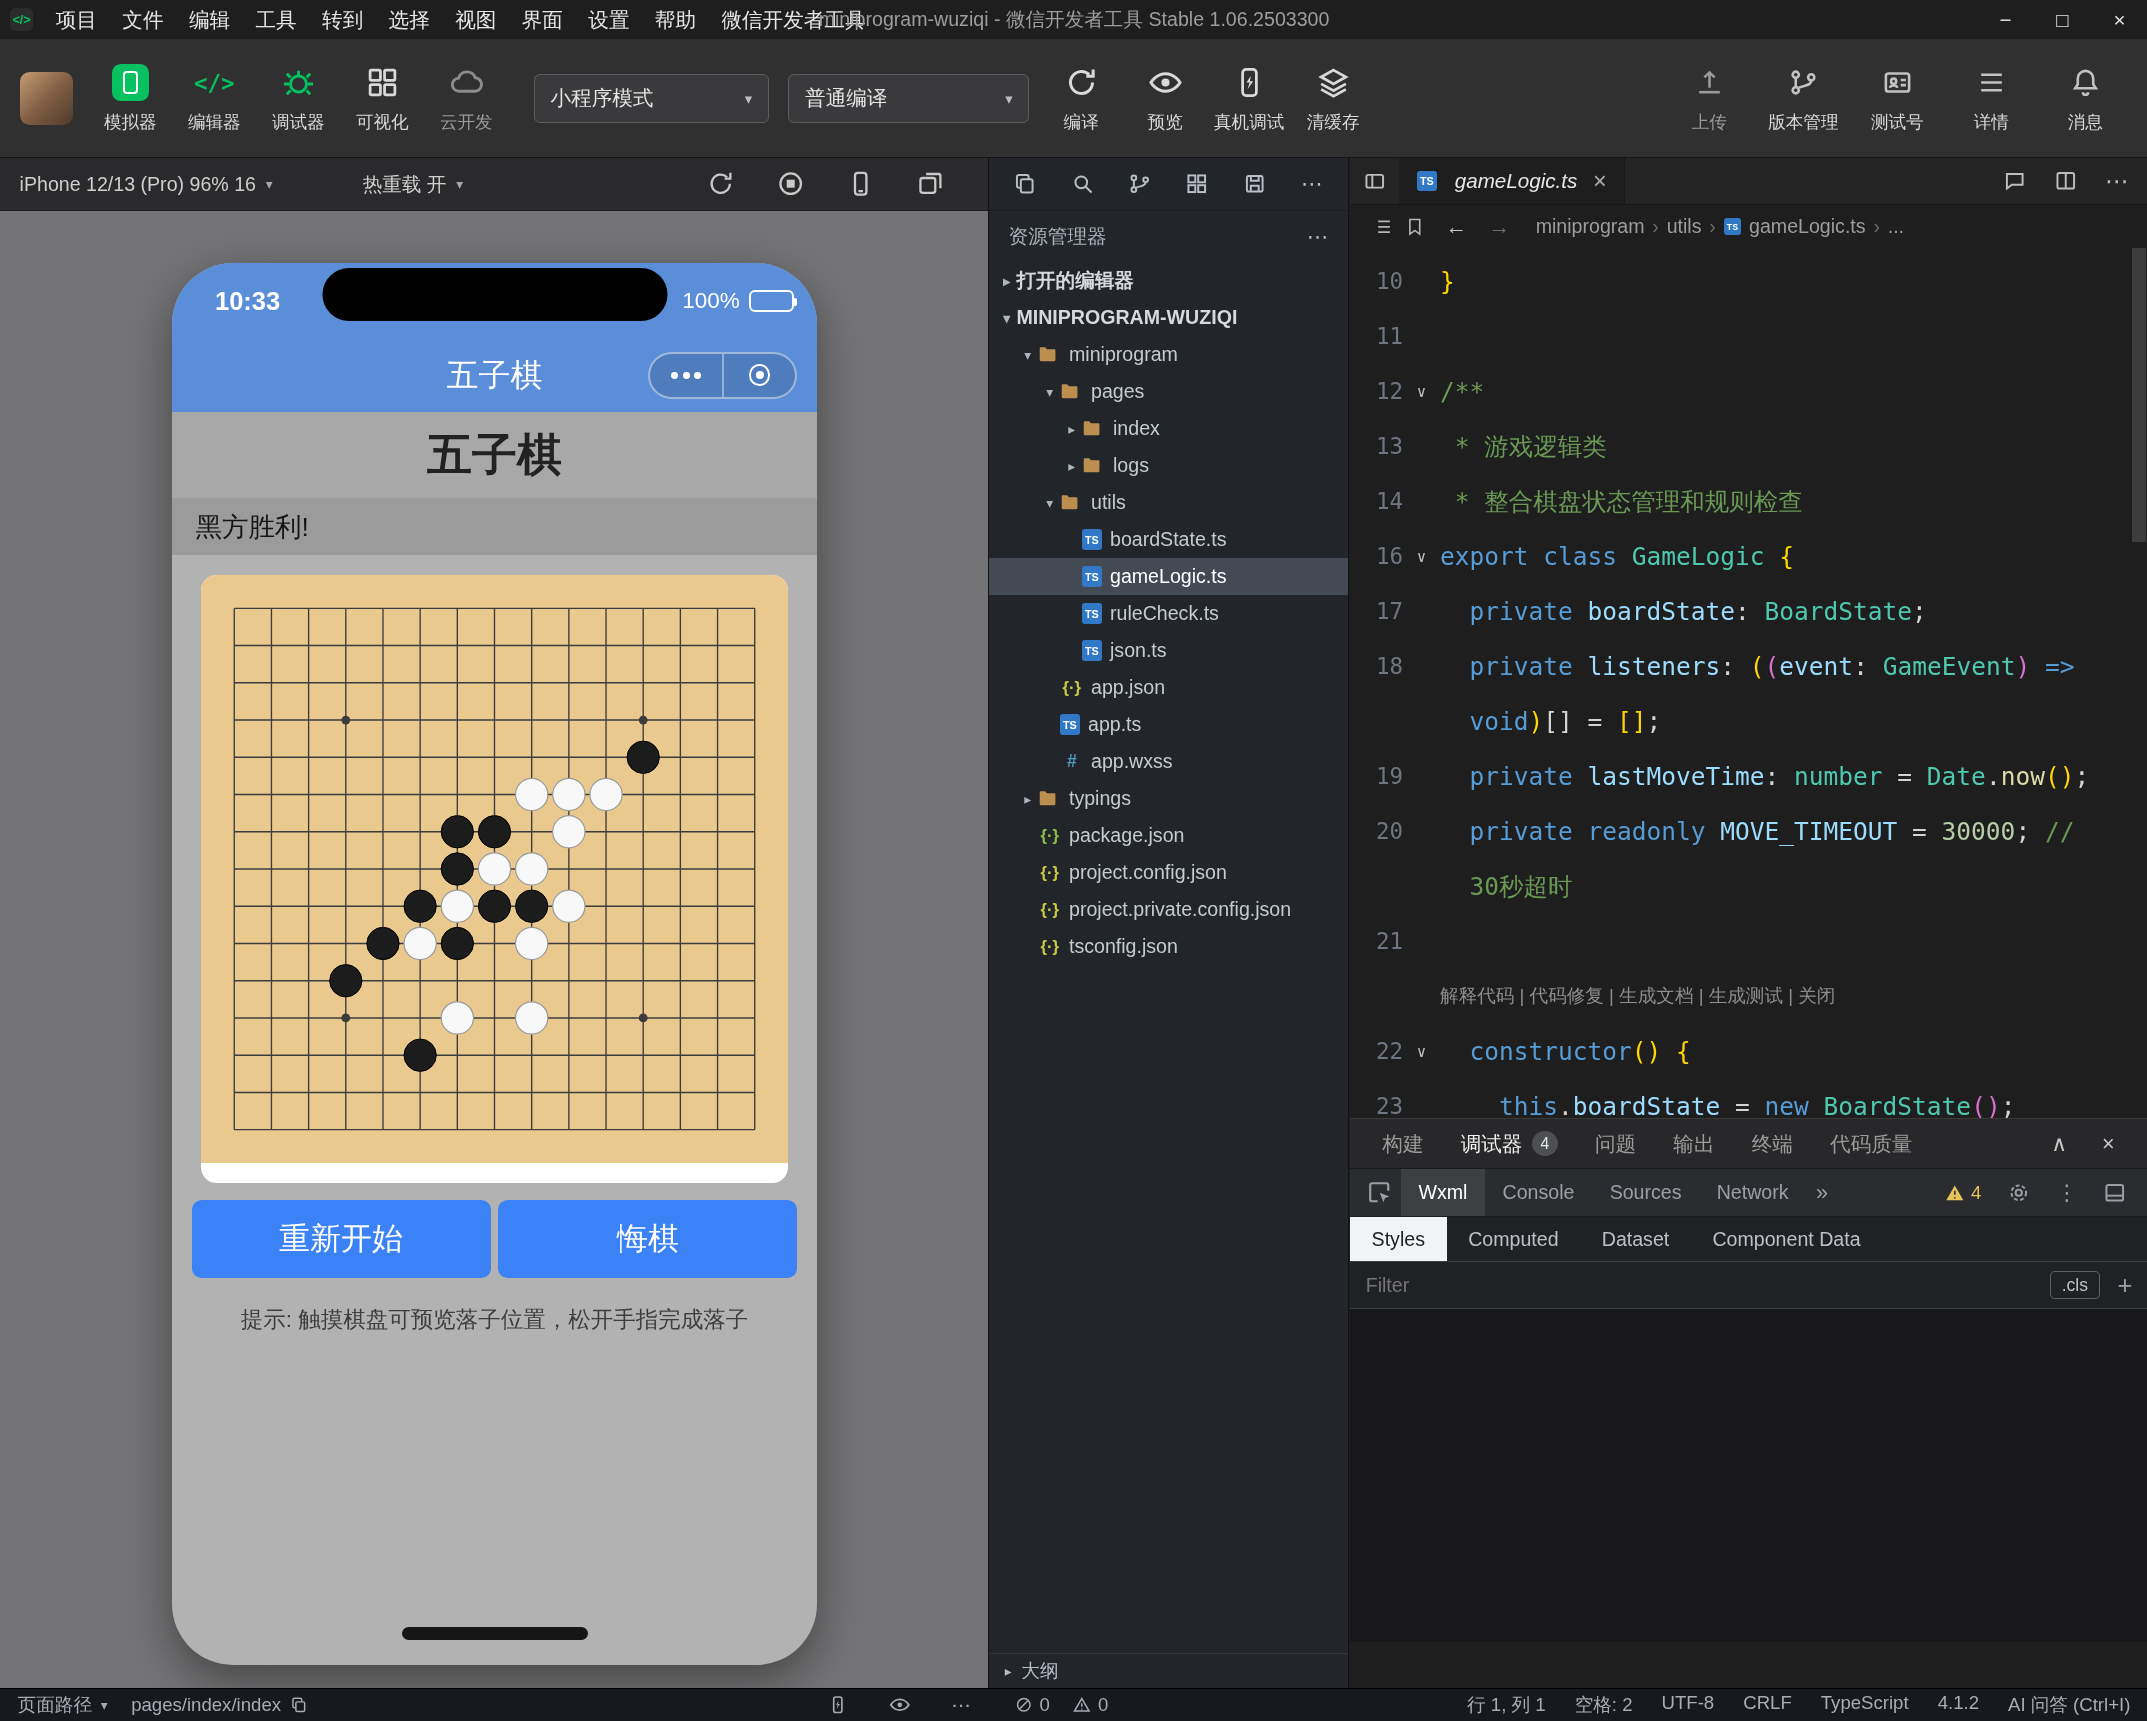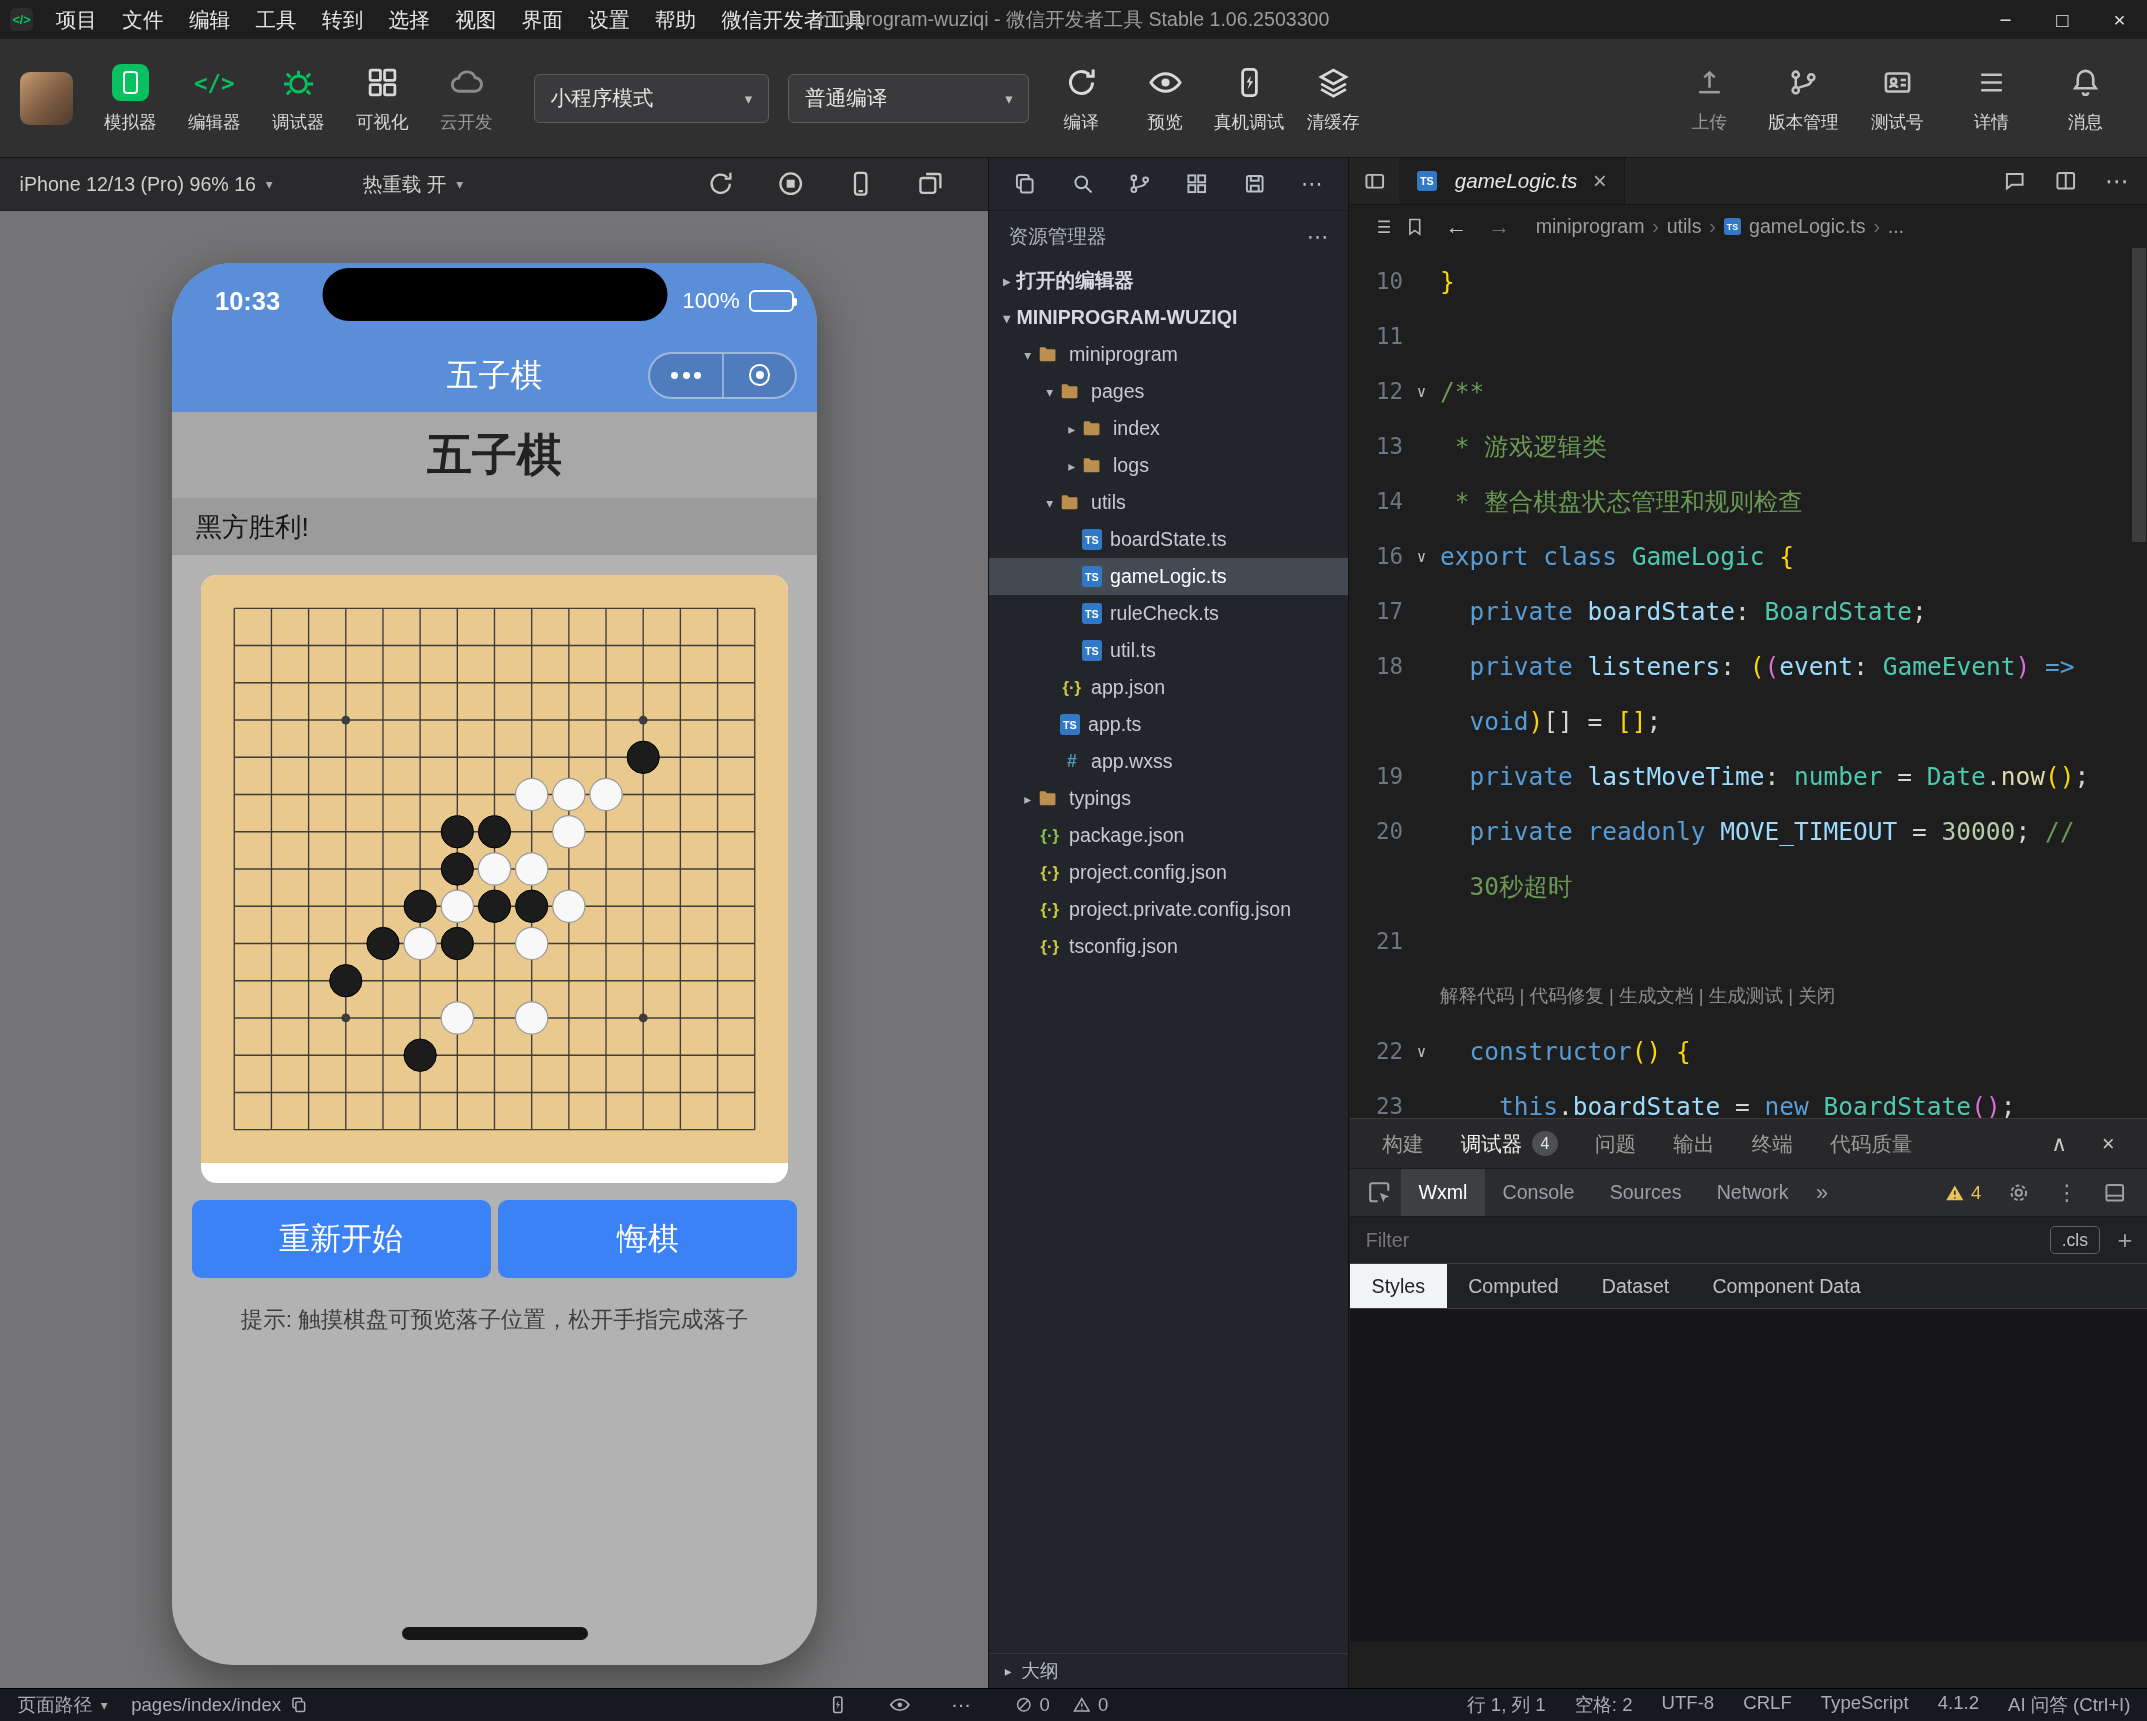--- a/index.html
+++ b/index.html
@@ -587,21 +587,21 @@
           <span class="t-label">gameLogic.ts</span>
         </div>
         <div class="trow" style="padding-left: 73px;">
           <span class="t-arrow"></span>
           <span class="t-ts">TS</span>
           <span class="t-label">ruleCheck.ts</span>
         </div>
         <div class="trow" style="padding-left: 73px;">
           <span class="t-arrow"></span>
           <span class="t-ts">TS</span>
-          <span class="t-label">util.ts</span>
+          <span class="t-label">json.ts</span>
         </div>
         <div class="trow" style="padding-left: 51px;">
           <span class="t-arrow"></span>
           <span class="t-json">{·}</span>
           <span class="t-label">app.json</span>
         </div>
         <div class="trow" style="padding-left: 51px;">
           <span class="t-arrow"></span>
           <span class="t-ts">TS</span>
           <span class="t-label">app.ts</span>
@@ -866,31 +866,31 @@
         <span>
           <svg width="23.5" height="23.5" viewBox="0 0 24 24">
               <g stroke="#9aa0a6" stroke-width="2" fill="none">
                 <rect x="3.5" y="4" width="17" height="16" rx="2"></rect>
                 <path d="M3.5 15h17"></path>
               </g>
             </svg>
         </span>
       </div>
     </div>
-    <div id="filter-bar">
-      <input id="filter-input" placeholder="Filter" style="">
-      <span id="cls-btn">.cls</span>
-      <span id="filter-plus">+</span>
-    </div>
     <div id="style-tabs">
         <div class="style-tab active">Styles</div>
         <div class="style-tab">Computed</div>
         <div class="style-tab">Dataset</div>
         <div class="style-tab">Component Data</div>
       </div>
+    <div id="filter-bar">
+      <input id="filter-input" placeholder="Filter" style="">
+      <span id="cls-btn">.cls</span>
+      <span id="filter-plus">+</span>
+    </div>
     <div id="dbg-content"></div>
   </div>
 
   <div id="statusbar">
     <div id="sb-pagepath">
       <span>页面路径</span>
       <span class="mini-caret">▾</span>
     </div>
     <div id="sb-path">
       <span>pages/index/index</span>

